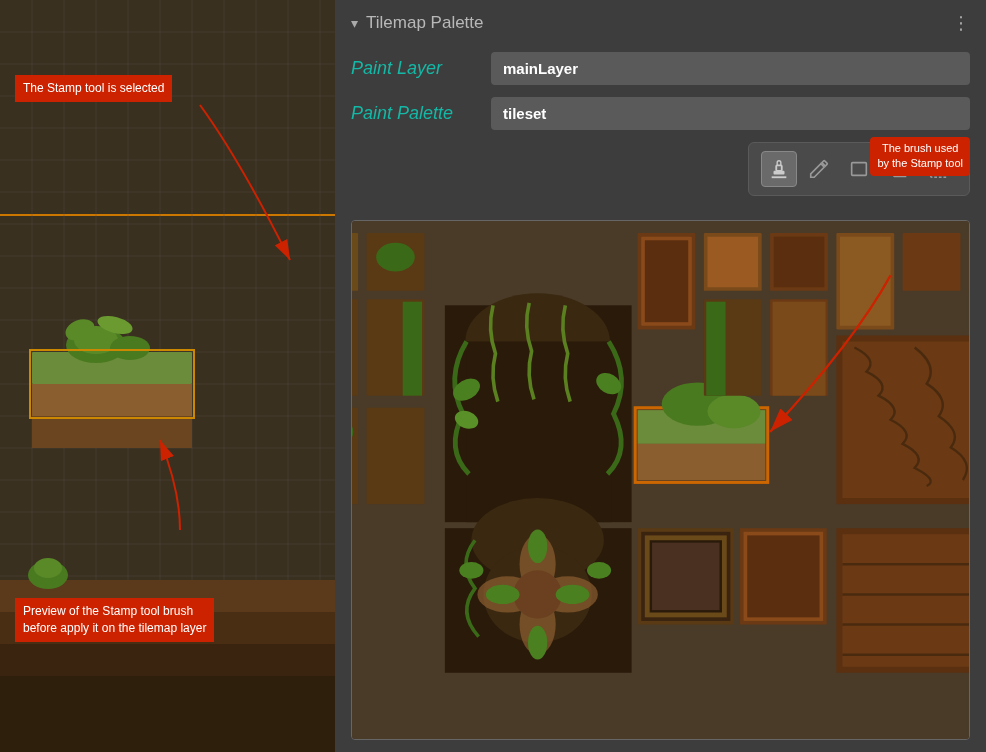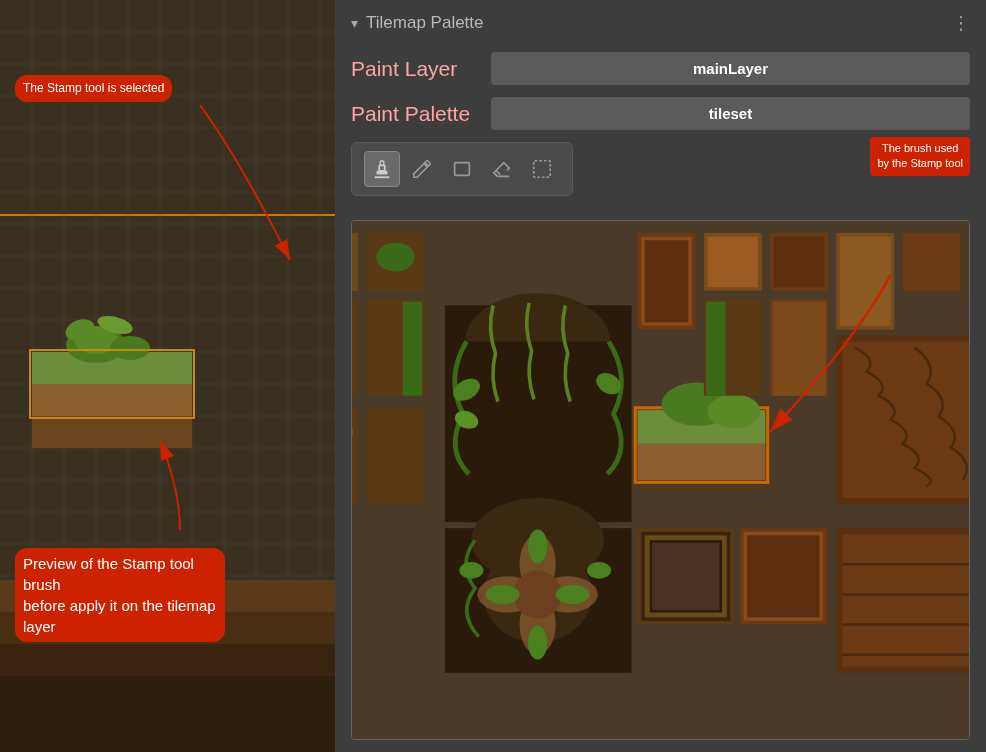--- a/index.html
+++ b/index.html
@@ -67,35 +67,35 @@
       cursor: pointer;
     }
 
     .field-row {
       display: flex;
       align-items: center;
       margin-bottom: 12px;
     }
 
     .field-label {
-      color: #fca5a5;
-      font-size: 21px;
+      color: #14b8a6;
+      font-size: 18px;
       width: 140px;
       flex-shrink: 0;
+      font-style: italic;
     }
 
     .field-value {
       flex: 1;
       background: #5a5a5a;
       border: none;
       border-radius: 4px;
       color: #ffffff;
       font-size: 15px;
       font-weight: 600;
-      text-align: center;
       padding: 8px 12px;
     }
 
     
     .toolbar {
       display: flex;
       align-items: center;
       gap: 4px;
       background: #4a4a4a;
       border: 1px solid #5a5a5a;
@@ -140,37 +140,38 @@
     }
 
     
     .annotation {
       position: absolute;
       background: #cc2200;
       color: white;
       font-size: 12px;
       font-weight: 500;
       padding: 5px 8px;
-      border-radius: 12px;
+      border-radius: 0;
       line-height: 1.4;
       max-width: 210px;
       pointer-events: none;
       z-index: 100;
     }
 
     .annotation::after {
       content: '';
       position: absolute;
     }
 
     .toolbar-row {
       display: flex;
       align-items: center;
       margin-bottom: 12px;
       position: relative;
+      justify-content: flex-end;
     }
 
     .brush-annotation {
       position: absolute;
       right: -10px;
       top: -10px;
       background: #cc2200;
       color: white;
       font-size: 11px;
       padding: 4px 7px;
@@ -279,21 +280,21 @@
       </marker>
     </defs>
   </svg>
 
   
   <div class="annotation left-annotation-top">
     <span>The Stamp tool is selected</span>
   </div>
 
   
-  <div class="annotation left-annotation-bottom" style="font-size:15px;">
+  <div class="annotation left-annotation-bottom" style="font-size:12px;">
     <span style="white-space:pre-line;">Preview of the Stamp tool brush
 before apply it on the tilemap layer</span>
   </div>
 </div>
 
 <div class="right-panel">
 
   <div class="palette-header">
     <div class="palette-title-row">
       <span class="collapse-icon">▾</span>

